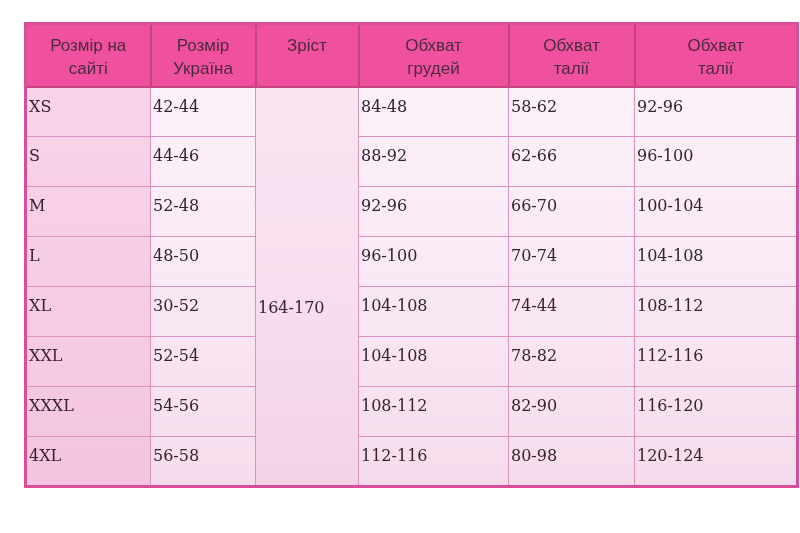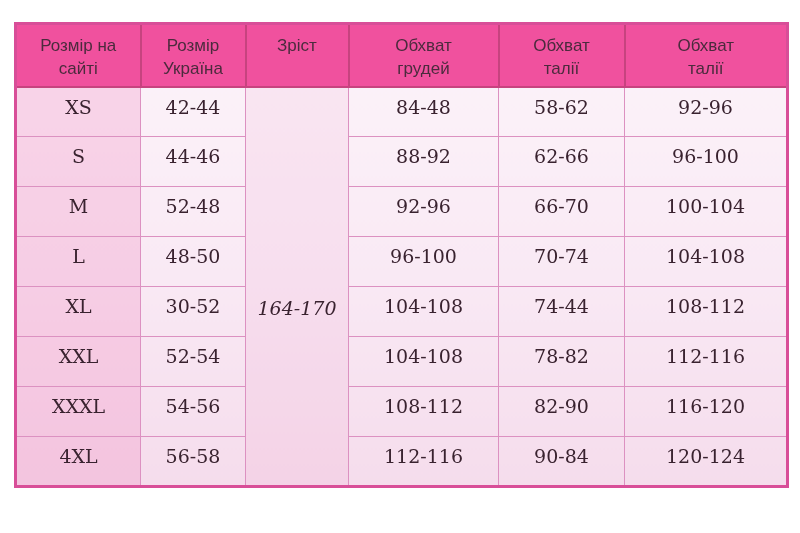--- a/index.html
+++ b/index.html
@@ -5,21 +5,21 @@
   html, body { margin: 0; padding: 0; background: #ffffff; }
   .page {
     position: relative;
     width: 800px;
     height: 533px;
     background: #ffffff;
     overflow: hidden;
   }
   table.size-chart {
     position: absolute;
-    left: 14px;
+    left: 24px;
     top: 22px;
     width: 772px;
     border-collapse: collapse;
     table-layout: fixed;
     border: 3px solid #D84E98;
     background: linear-gradient(180deg, #FCF4FA 0%, #F9E9F4 55%, #F5DCEC 100%);
   }
   thead tr { height: 63px; }
   tbody tr { height: 50px; }
   th {
@@ -36,35 +36,33 @@
     padding: 9px 4px 0 4px;
   }
   th .th-label {
     display: inline-block;
     max-width: 92px;
   }
   td {
     border: 1px solid #DC91C1;
     color: #39222F;
     font-family: "DejaVu Serif", "Liberation Serif", serif;
-    font-size: 19px;
+    font-size: 16px;
     line-height: 30px;
-    text-align: center;
     vertical-align: top;
     padding: 4px 2px 0 2px;
     background: transparent;
   }
   td.col-site {
     background: rgba(238, 128, 185, 0.26);
   }
   td.col-height {
     background: rgba(238, 128, 185, 0.10);
     vertical-align: middle;
     padding-top: 44px;
-    font-style: italic;
   }
 </style>
 </head>
 <body>
 
 <div class="page">
   <table class="size-chart">
     <colgroup>
       <col style="width:125px">
       <col style="width:105px">
@@ -131,18 +129,18 @@
         <td class="col-site">XXXL</td>
         <td>54-56</td>
         <td>108-112</td>
         <td>82-90</td>
         <td>116-120</td>
       </tr>
       <tr>
         <td class="col-site">4XL</td>
         <td>56-58</td>
         <td>112-116</td>
-        <td>90-84</td>
+        <td>80-98</td>
         <td>120-124</td>
       </tr>
     </tbody>
   </table>
 </div>
 
 </body></html>

